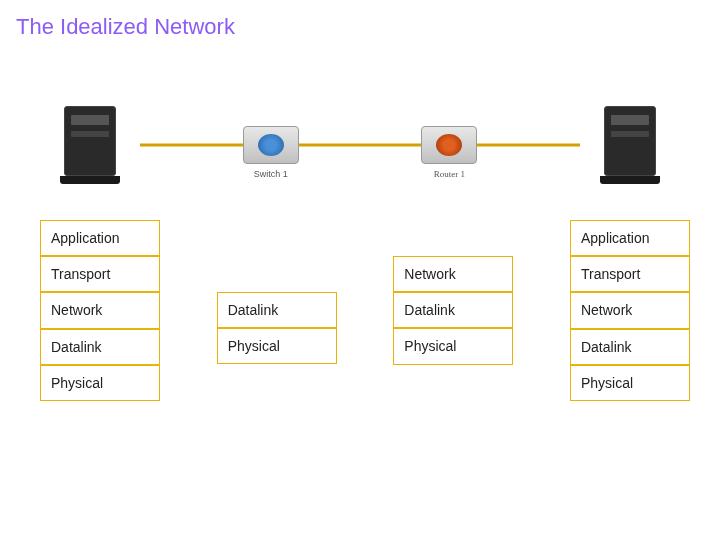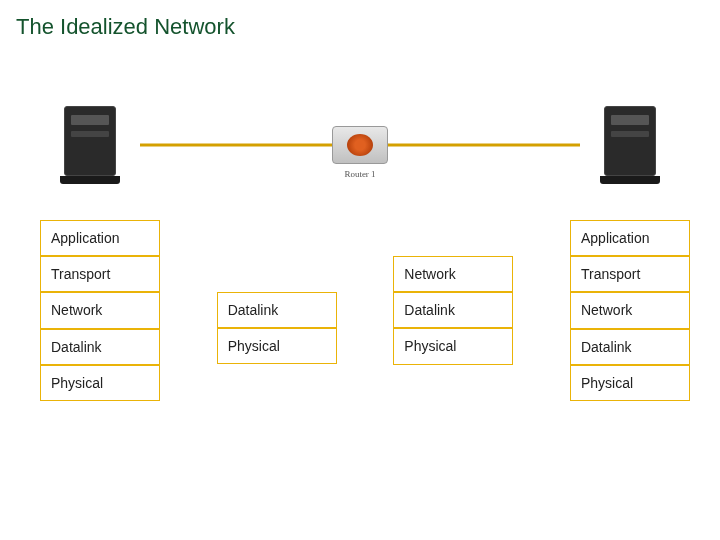--- a/index.html
+++ b/index.html
@@ -11,21 +11,21 @@
       overflow: hidden;
       position: relative;
     }
 
     .page-title {
       position: absolute;
       top: 14px;
       left: 16px;
       font-size: 22px;
       font-weight: normal;
-      color: #14532d;
+      color: #8b5cf6;
     }
 
     
     .diagram-area {
       position: absolute;
       top: 80px;
       left: 60px;
       right: 60px;
       height: 130px;
       display: flex;
@@ -187,20 +187,25 @@
 
 <div class="diagram-area">
 
   <div class="h-line"></div>
 
   <div class="device">
     <div class="server-icon"></div>
     <div class="server-base"></div>
   </div>
 
+  <div class="device" style="position:relative;">
+    <div class="switch-icon">
+      <span class="switch-label">Switch 1</span>
+    </div>
+  </div>
 
   <div class="device" style="position:relative;">
     <div class="router-icon">
       <span class="router-label">Router 1</span>
     </div>
   </div>
 
   <div class="device">
     <div class="server-icon"></div>
     <div class="server-base"></div>

